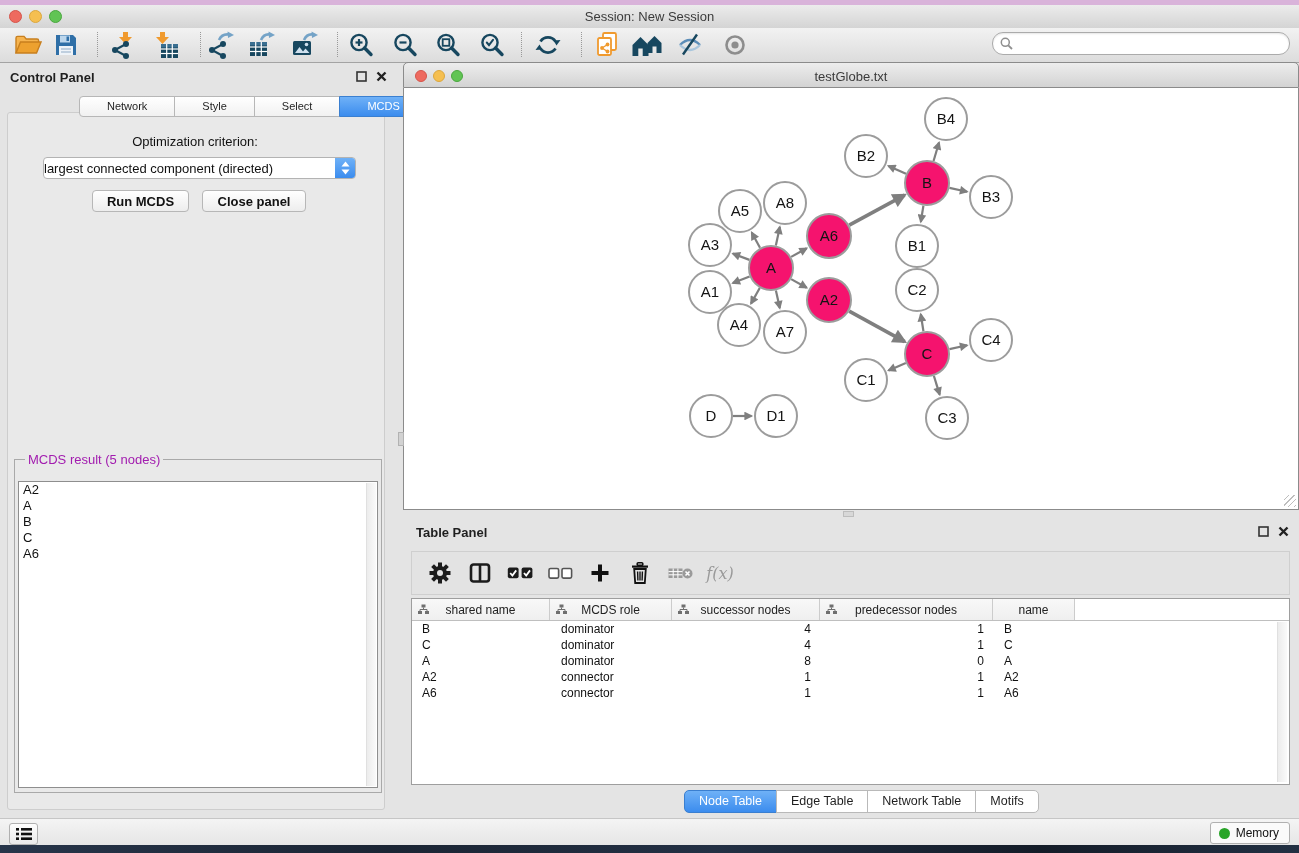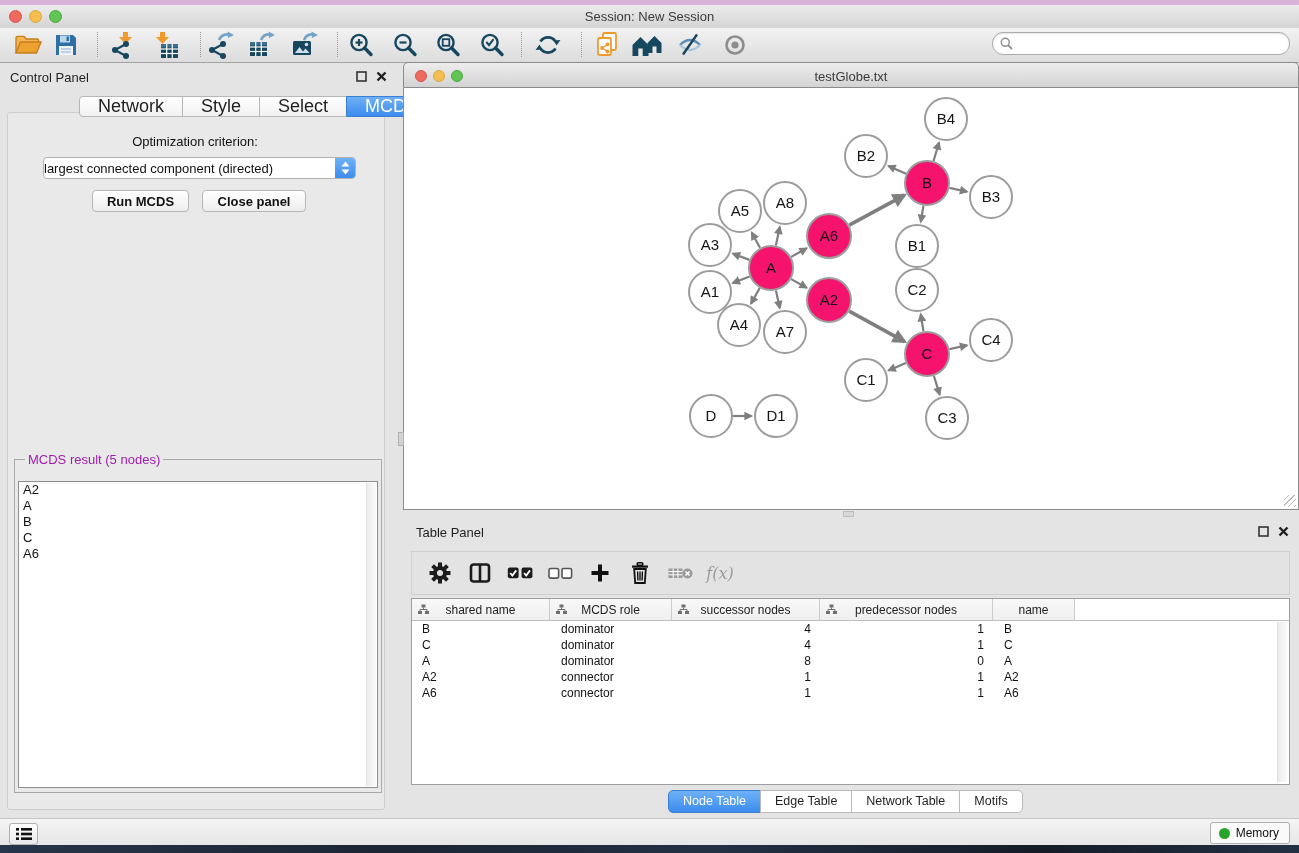--- a/index.html
+++ b/index.html
@@ -21,24 +21,24 @@
   
   .main-toolbar{position:absolute;left:0;top:28px;width:100%;height:34px;
       background:linear-gradient(#f2f2f2,#dcdcdc);border-bottom:1px solid #a3a3a3;}
   .tbtn{position:absolute;top:3px;width:38px;height:28px;display:flex;align-items:center;justify-content:center;cursor:default;}
   .tsep{position:absolute;top:4px;height:25px;width:0;border-left:1px dotted #999;}
   .search{position:absolute;right:9px;top:4px;width:296px;height:21px;border:1px solid #ababab;border-radius:11px;
       background:#fff;display:flex;align-items:center;box-shadow:inset 0 1px 2px rgba(0,0,0,.10);}
   .search svg{margin:0 4px 0 7px;flex:0 0 auto;}
   .search input{border:none;outline:none;flex:1;font-size:12px;background:transparent;height:16px;}
   
-  .cp-title,.tp-title{position:absolute;font-size:13px;color:#1f1f1f;}
+  .cp-title,.tp-title{position:absolute;font-size:13px;color:#1f1f1f;font-weight:bold;}
   .panelbtns{position:absolute;display:flex;gap:9px;align-items:center;}
   .tabs{position:absolute;display:flex;}
-  .tab{height:19px;line-height:19px;padding:0 18px;font-size:18px;color:#1f1f1f;border:1px solid #b7b7b7;
+  .tab{height:19px;line-height:19px;padding:0 27px;font-size:11px;color:#1f1f1f;border:1px solid #b7b7b7;
       background:linear-gradient(#ffffff,#f1f1f1);margin-left:-1px;}
   .tab:first-child{border-radius:4px 0 0 4px;margin-left:0;}
   .tab:last-child{border-radius:0 4px 4px 0;}
   .tab.active{background:linear-gradient(#6fb1f7,#3b8cee);color:#fff;border-color:#3a7fd0;}
   .cp-box{position:absolute;left:7px;top:112px;width:376px;height:696px;border:1px solid #cdcdcd;border-radius:3px;background:#e9e9e9;}
   .opt-label{position:absolute;left:0;width:100%;text-align:center;font-size:13px;color:#111;}
   .combo{position:absolute;left:43px;top:157px;width:313px;height:22px;background:#fff;border:1px solid #b3b3b3;border-radius:4px;
       box-sizing:border-box;display:flex;align-items:center;}
   .combo .val{font-size:13px;color:#111;padding-left:0;white-space:nowrap;}
   .combo .step{margin-left:auto;width:20px;height:20px;border-radius:0 3px 3px 0;
@@ -72,21 +72,21 @@
   .thead{display:flex;height:21px;border-bottom:1px solid #bfbfbf;}
   .th{position:relative;box-sizing:border-box;height:21px;background:linear-gradient(#f8f8f8,#efefef);
       border-right:1px solid #cccccc;display:flex;align-items:center;justify-content:center;font-size:12px;color:#222;}
   .th .attr{position:absolute;left:6px;top:5px;}
   .tr{display:flex;height:16px;}
   .td{box-sizing:border-box;font-size:12px;color:#111;line-height:16px;padding-left:10px;white-space:nowrap;overflow:hidden;}
   .td.num{text-align:right;padding-left:0;padding-right:10px;}
   .bottom-tabs{position:absolute;left:668px;top:790px;display:flex;}
   .btab{height:21px;line-height:21px;padding:0 14px;font-size:12.5px;color:#1f1f1f;border:1px solid #b9b9b9;
       background:#fff;margin-left:-1px;}
-  .btab:first-child{border-radius:5px 0 0 5px;margin-left:0;}
+  .btab:first-child{border-radius:5px 0 0 5px;margin-left:16px;}
   .btab:last-child{border-radius:0 5px 5px 0;}
   .btab.active{background:linear-gradient(#6fb1f7,#3b8cee);color:#fff;border-color:#3a7fd0;}
   
   .statusbar{position:absolute;left:0;top:818px;width:100%;height:27px;
       background:linear-gradient(#f4f4f4,#e6e6e6);border-top:1px solid #c6c6c6;box-sizing:border-box;}
   .listbtn{position:absolute;left:9px;top:4px;width:27px;height:20px;border:1px solid #b0b0b0;border-radius:3px;
       background:linear-gradient(#fdfdfd,#e9e9e9);display:flex;align-items:center;justify-content:center;}
   .membtn{position:absolute;right:9px;top:3px;height:20px;border:1px solid #b0b0b0;border-radius:3px;
       background:#fafafa;display:flex;align-items:center;gap:6px;padding:0 10px 0 8px;font-size:12px;color:#111;}
   .memdot{width:11px;height:11px;border-radius:50%;}

